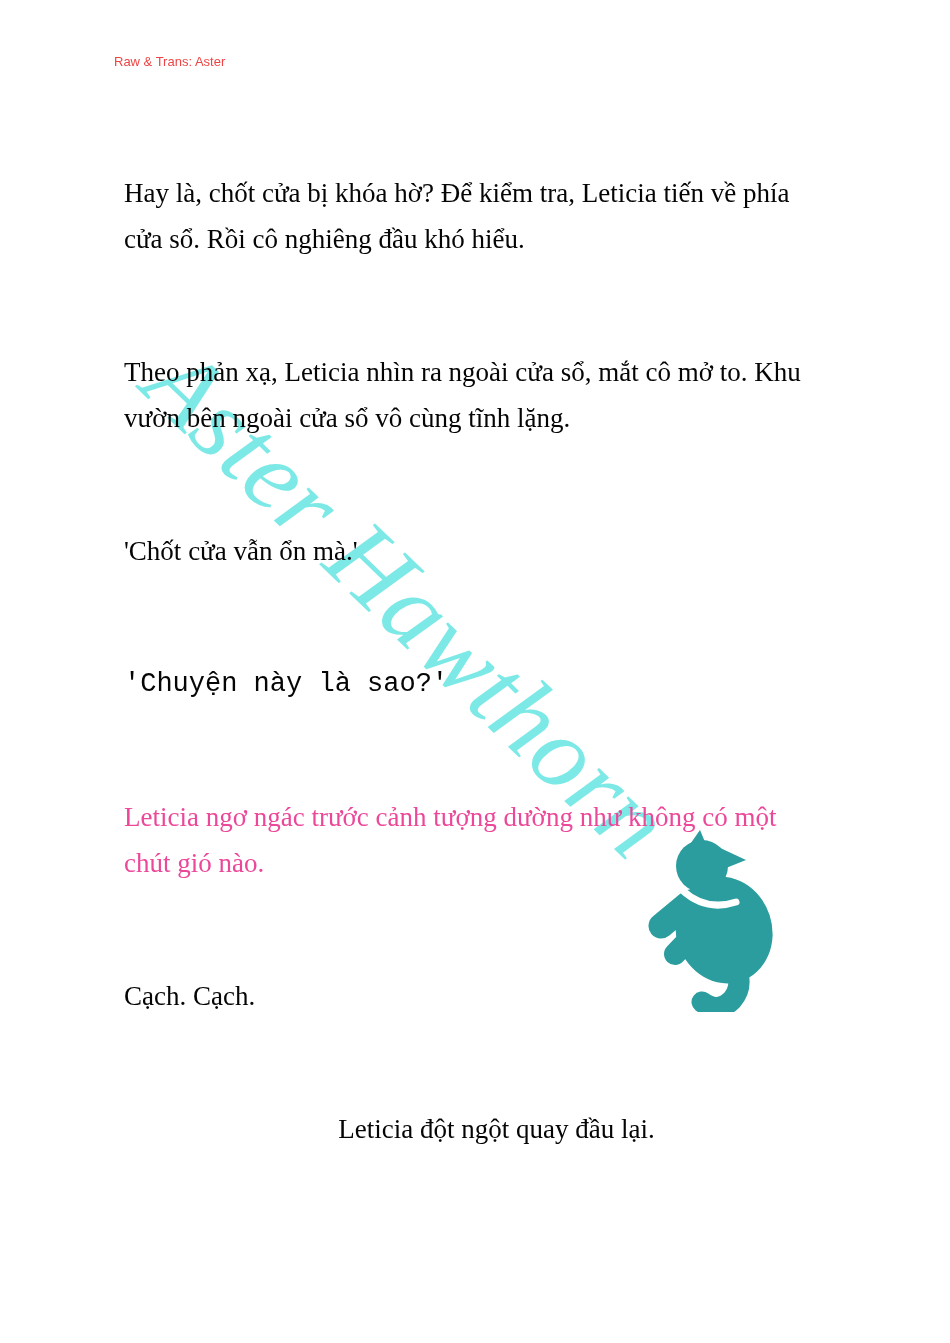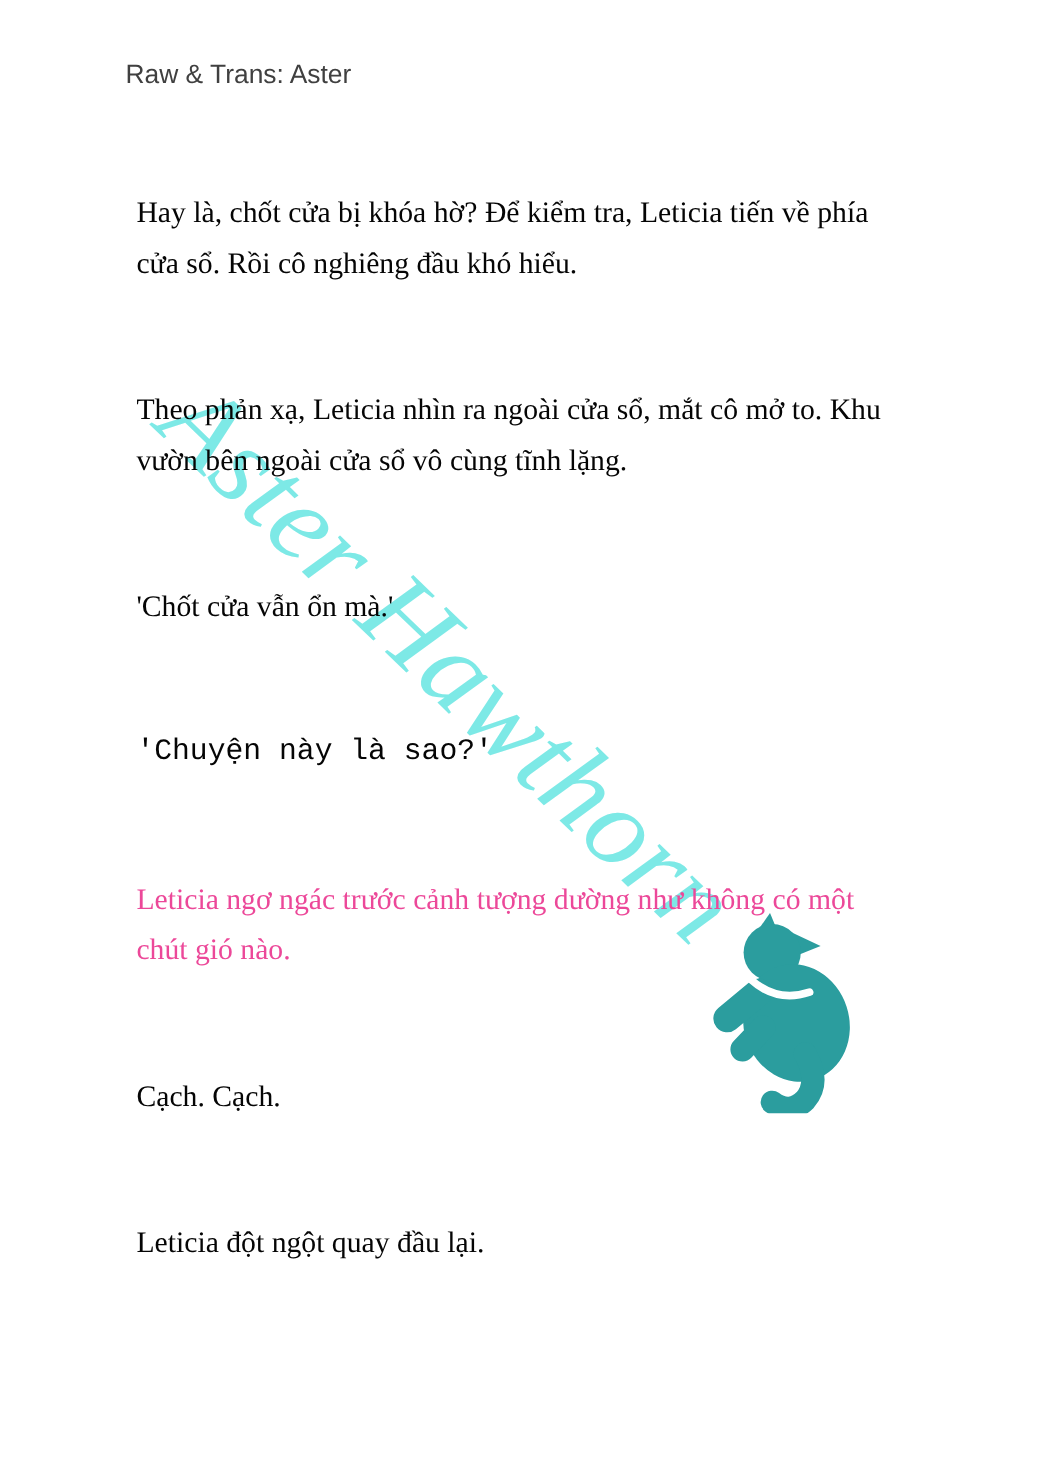--- a/index.html
+++ b/index.html
@@ -13,22 +13,22 @@
     height: 1343px;
     background: #ffffff;
     overflow: hidden;
     font-family: "Liberation Serif", serif;
   }
   .doc-header {
     position: absolute;
     left: 114px;
     top: 54px;
     font-family: "Liberation Sans", sans-serif;
-    font-size: 24px;
-    color: #404040;
+    font-size: 13px;
+    color: #ef4444;
     z-index: 2;
   }
   .watermark {
     position: absolute;
     left: 205px;
     top: 322px;
     transform: rotate(44deg);
     transform-origin: 0 0;
     font-family: "Liberation Serif", serif;
     font-style: italic;
@@ -73,21 +73,21 @@
   <div class="content">
     <p class="para" style="color: rgb(5, 5, 5);">Hay là, chốt cửa bị khóa hờ? Để kiểm tra, Leticia tiến về phía
 cửa sổ. Rồi cô nghiêng đầu khó hiểu.</p>
     <p class="para" style="color: rgb(5, 5, 5);">Theo phản xạ, Leticia nhìn ra ngoài cửa sổ, mắt cô mở to. Khu
 vườn bên ngoài cửa sổ vô cùng tĩnh lặng.</p>
     <p class="para" style="color: rgb(5, 5, 5);">'Chốt cửa vẫn ổn mà.'</p>
     <p class="para" style="color: rgb(5, 5, 5); font-family: Liberation Mono, monospace;">'Chuyện này là sao?'</p>
     <p class="para" style="color: #ec4899;">Leticia ngơ ngác trước cảnh tượng dường như không có một
 chút gió nào.</p>
     <p class="para" style="color: rgb(5, 5, 5); font-family: Liberation Serif, serif;">Cạch. Cạch.</p>
-    <p class="para" style="color: rgb(5, 5, 5);">Leticia đột ngột quay đầu lại.</p>
+    <p class="para" style="color: rgb(5, 5, 5); text-align: center;">Leticia đột ngột quay đầu lại.</p>
   </div>
 
   <div class="cat">
     <svg width="130" height="182" viewBox="0 0 130 182" xmlns="http://www.w3.org/2000/svg">
       <g>
 
         <polygon points="38,20 52,0 62,24" fill="#2B9D9E"></polygon>
         <polygon points="68,16 98,30 68,42" fill="#2B9D9E"></polygon>
 
         <circle cx="54" cy="36" r="26" fill="#2B9D9E"></circle>

